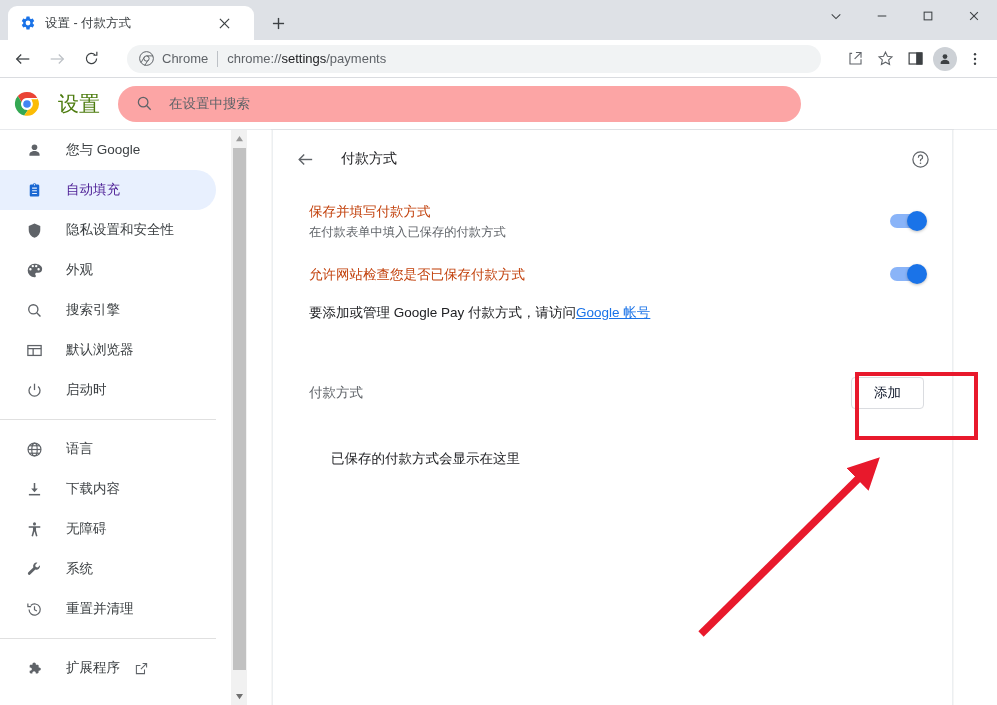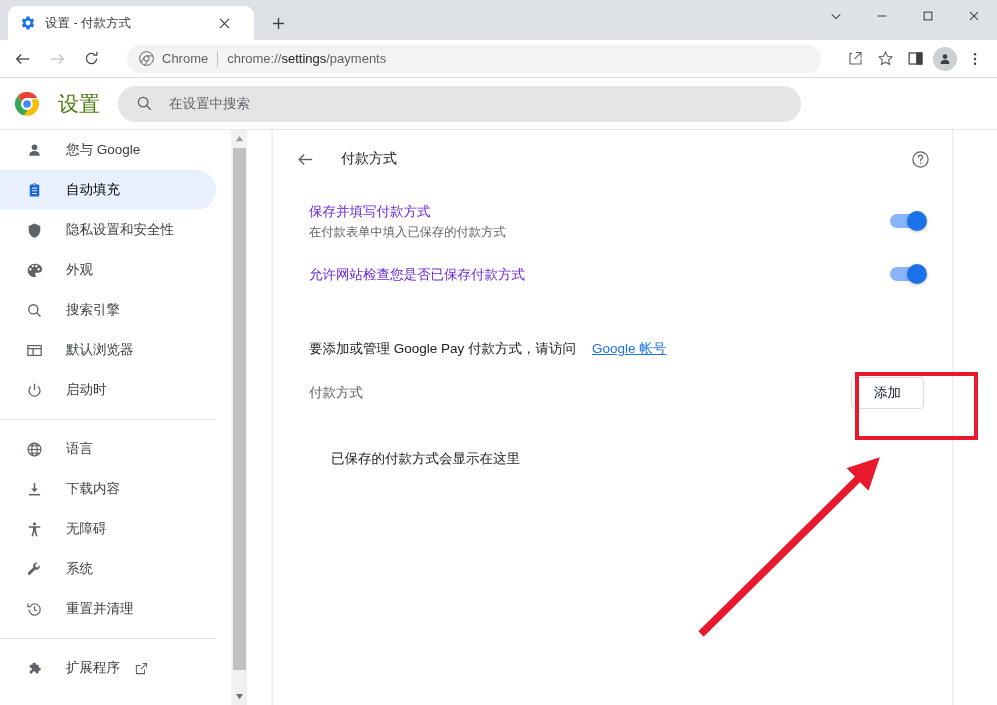--- a/index.html
+++ b/index.html
@@ -87,21 +87,21 @@
     background: #ffffff;
     display: flex; align-items: center;
     border-bottom: 1px solid #e8eaed;
   }
   .chrome-logo { width: 26px; height: 26px; margin-left: 14px; flex: 0 0 26px; }
   .settings-title {
     font-size: 21px; color: #4d7c0f; margin-left: 18px; font-weight: 400;
   }
   .searchbox {
     width: 683px; height: 36px; margin-left: 18px;
-    background: #e5e5e5; border-radius: 18px;
+    background: #fca5a5; border-radius: 18px;
     display: flex; align-items: center; padding: 0 18px;
   }
   .search-ph { font-size: 13.5px; color: #5f6368; margin-left: 16px; }
 
   
   .body-area {
     position: absolute; top: 130px; left: 0; width: 997px; height: 575px;
     background: #ffffff;
   }
 
@@ -119,21 +119,21 @@
   .nav-item .ni-icon {
     width: 20px; height: 20px; flex: 0 0 20px;
     display: flex; align-items: center; justify-content: center;
     color: #5f6368;
   }
   .nav-item .ni-label {
     font-size: 13.5px; color: #3c4043; margin-left: 22px; white-space: nowrap;
   }
   .nav-item.active { background: #e8f0fe; }
   .nav-item.active .ni-icon { color: #1967d2; }
-  .nav-item.active .ni-label { color: #000000; }
+  .nav-item.active .ni-label { color: #4c1d95; }
   .nav-divider {
     height: 1px; background: #e0e0e0; margin: 9px 0 9px 0; width: 216px;
   }
   .ext-link { margin-left: 14px; display: flex; align-items: center; color: #5f6368; }
 
   
   .sb-scroll {
     position: absolute; left: 230px; top: 0; width: 17px; height: 575px;
     background: #f1f1f1; border-left: 1px solid #ffffff;
   }
@@ -173,36 +173,36 @@
   .help-btn {
     width: 32px; height: 32px; border-radius: 50%;
     display: flex; align-items: center; justify-content: center;
     color: #5f6368; flex: 0 0 32px;
   }
   .row {
     display: flex; align-items: center;
     padding: 0 28px 0 36px; min-height: 56px;
   }
   .row-text { flex: 1; }
-  .row-title { font-size: 13.5px; color: #6d28d9; line-height: 19px; }
+  .row-title { font-size: 13.5px; color: #c2410c; line-height: 19px; }
   .row-sub { font-size: 12.3px; color: #5f6368; line-height: 18px; margin-top: 2px; }
   .toggle {
     width: 34px; height: 14px; border-radius: 7px;
     background: #8ab4f8; position: relative; flex: 0 0 34px;
   }
   .toggle .knob {
     position: absolute; right: -3px; top: -3px;
     width: 20px; height: 20px; border-radius: 50%;
     background: #1a73e8;
     box-shadow: 0 1px 3px rgba(0,0,0,0.25);
   }
   .info-row {
     padding: 0 28px 0 36px; min-height: 44px;
-    display: flex; align-items: flex-end;
-    font-size: 13.5px; color: #202124; gap: 16px;
+    display: flex; align-items: flex-start;
+    font-size: 13.5px; color: #202124;
   }
   .info-row a { color: #1a73e8; text-decoration: underline; }
   .section-head {
     display: flex; align-items: center;
     padding: 0 28px 0 36px; min-height: 62px;
   }
   .section-title { font-size: 13.5px; color: #5f6368; flex: 1; }
   .add-btn {
     height: 32px; padding: 0 22px;
     border: 1px solid #dadce0; border-radius: 4px;

